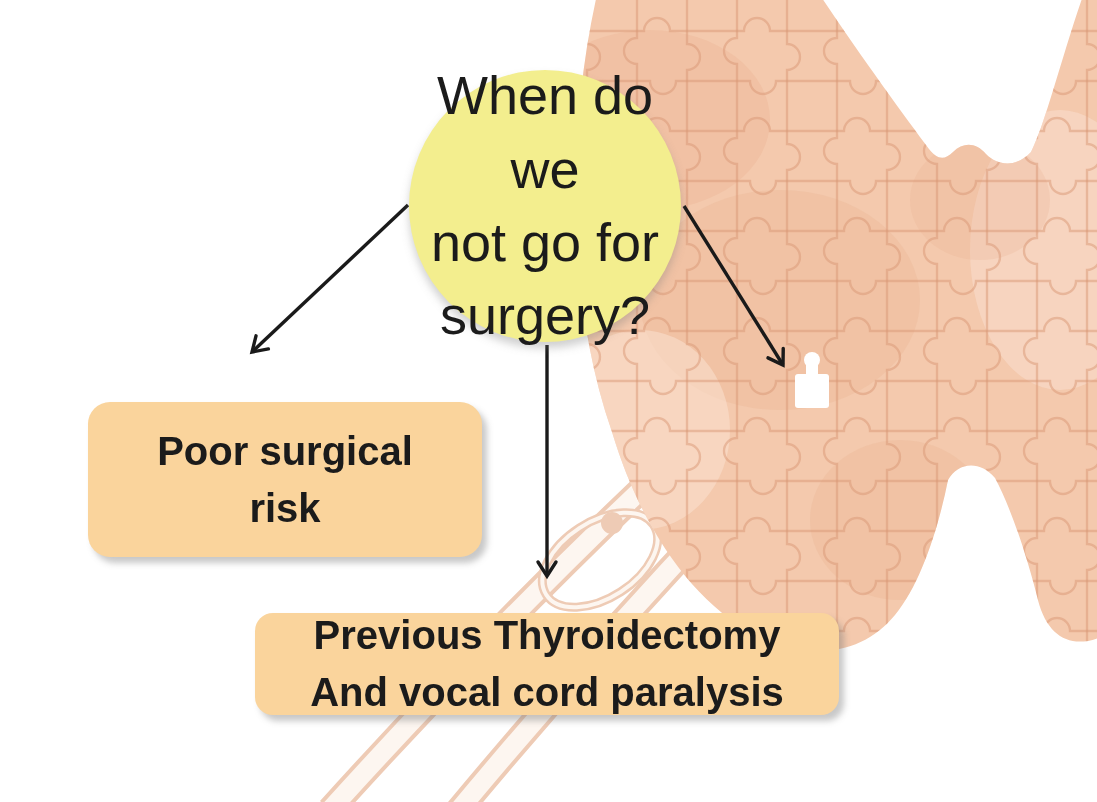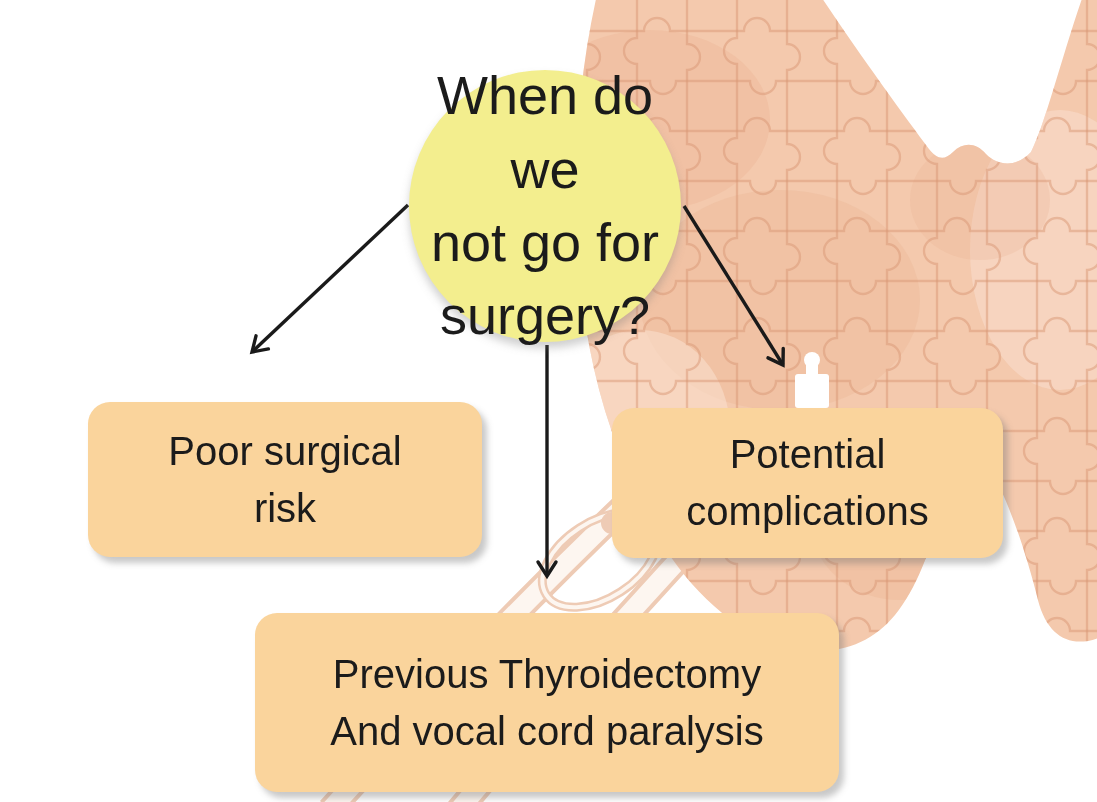--- a/index.html
+++ b/index.html
@@ -45,24 +45,25 @@
   .box-node {
     position: absolute;
     background: #fad49c;
     border-radius: 22px;
     box-shadow: 5px 6px 6px rgba(110,110,110,0.38);
     display: flex;
     align-items: center;
     justify-content: center;
     font-size: 40px;
     line-height: 1.42;
+    font-weight: bold;
   }
   .box-left   { left: 88px;  top: 402px; width: 394px; height: 155px; }
   .box-right  { left: 612px; top: 408px; width: 391px; height: 150px; }
-  .box-bottom { left: 255px; top: 613px; width: 584px; height: 179px; }
+  .box-bottom { left: 255px; top: 613px; width: 584px; height: 102px; border-radius: 18px; }
 </style>
 </head>
 <body>
 
 <div class="slide">
 
   <svg class="bg-layer" viewBox="0 0 1097 802" aria-hidden="true">
     <defs>
       <pattern id="puzzle" width="100" height="100" patternUnits="userSpaceOnUse" patternTransform="translate(12,6)">
         <g fill="none" stroke="#d99875" stroke-width="2.4" stroke-opacity="0.5">
@@ -157,23 +158,19 @@
     <div class="node-text">When do we
 not go for
 surgery?</div>
   </div>
 
   <div class="box-node box-left">
     <div class="node-text">Poor surgical
 risk</div>
   </div>
 
-  <div class="box-node box-right">
-    <div class="node-text">Potential
-complications</div>
-  </div>
 
   <div class="box-node box-bottom">
     <div class="node-text">Previous Thyroidectomy
 And vocal cord paralysis</div>
   </div>
 
 </div>
 
 </body></html>

